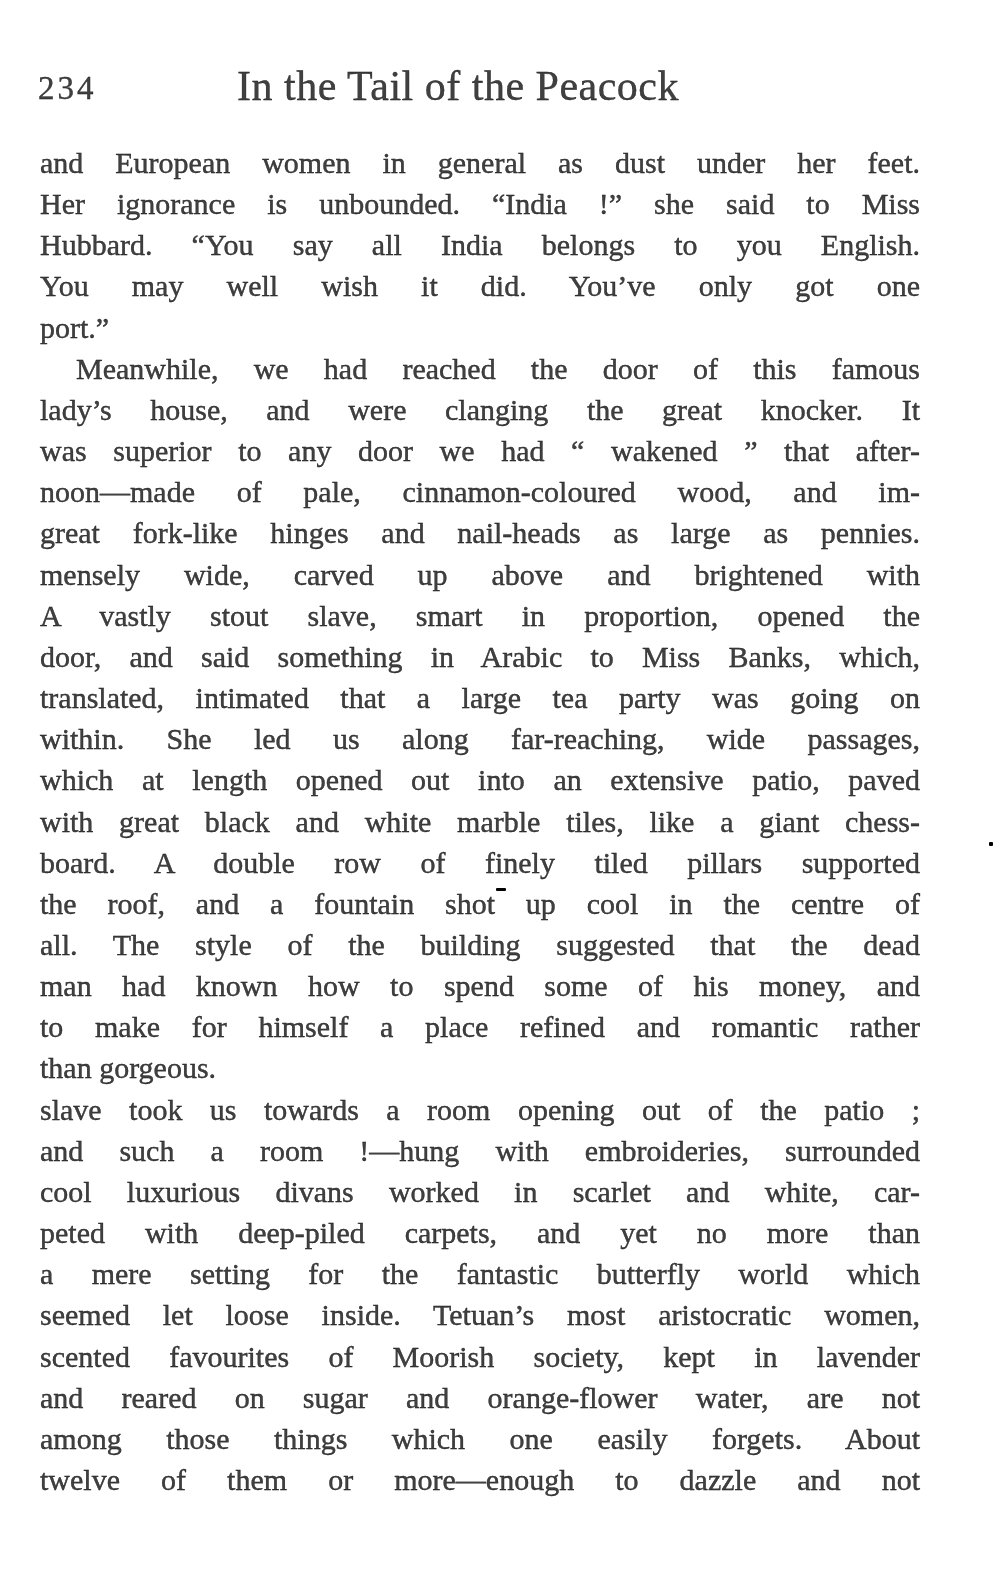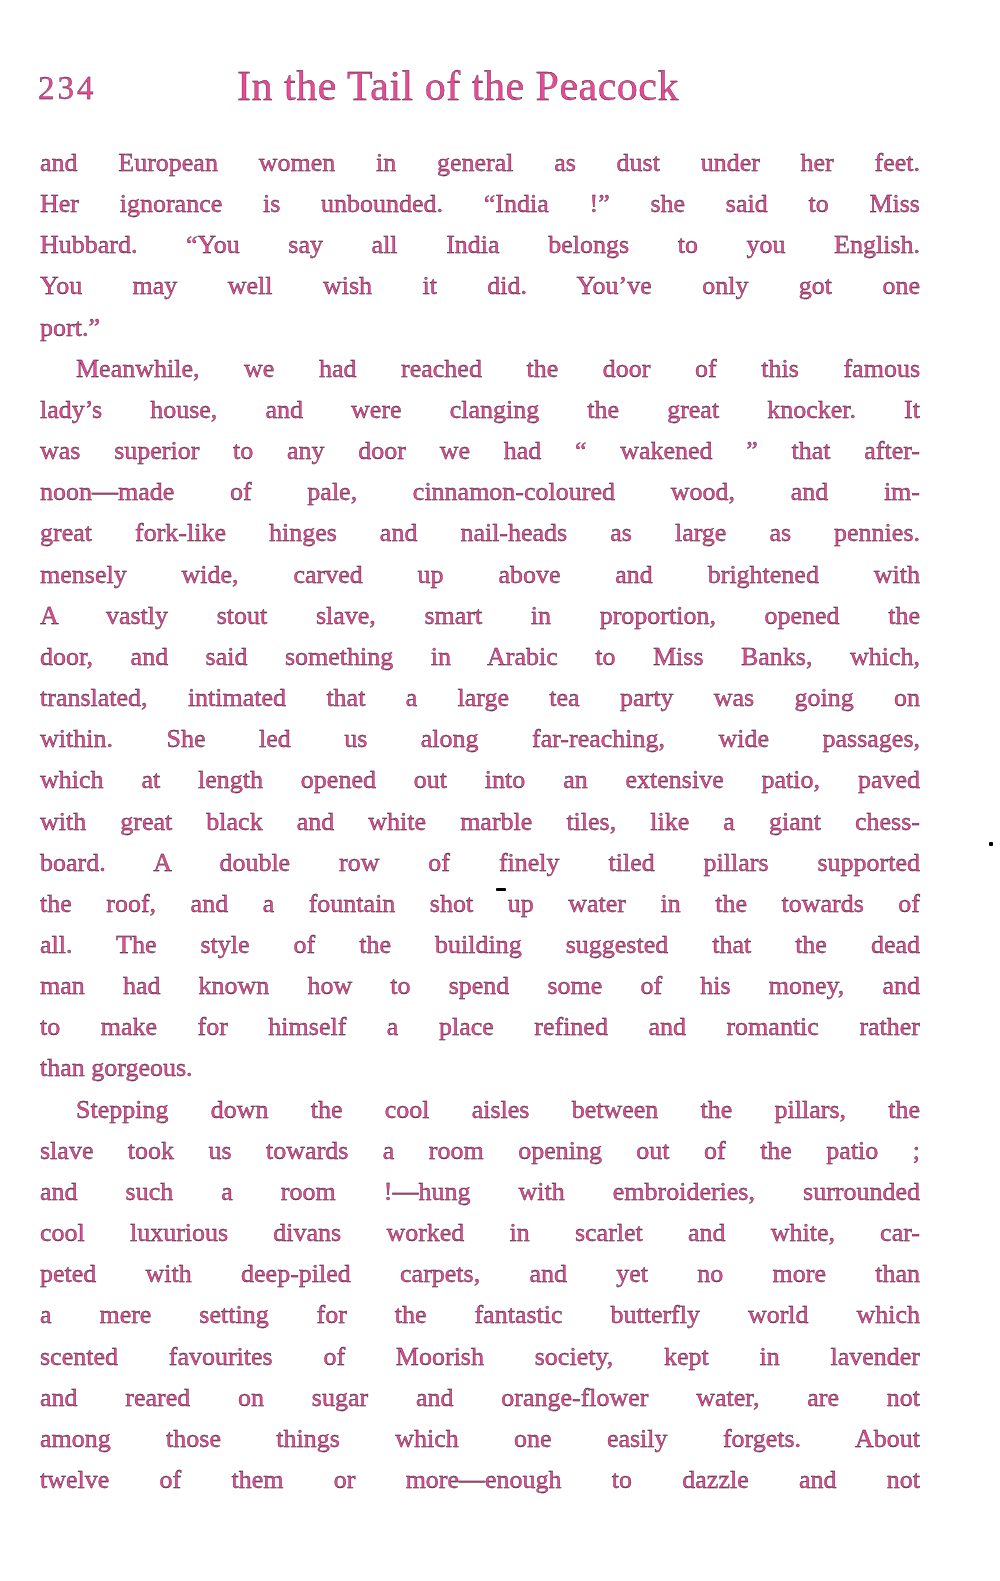--- a/index.html
+++ b/index.html
@@ -7,21 +7,21 @@
     padding: 0;
     background: #ffffff;
   }
   .page {
     position: relative;
     width: 1000px;
     height: 1581px;
     background: #ffffff;
     overflow: hidden;
     font-family: "Liberation Serif", "DejaVu Serif", serif;
-    color: #ec4899;
+    color: #404040;
   }
   
   .running-title {
     position: absolute;
     top: 62px;
     left: 0;
     width: 916px;            
     margin: 0;
     text-align: center;
     font-size: 42px;
@@ -39,21 +39,21 @@
   }
   
   .page-body {
     position: absolute;
     top: 142px;
     left: 40px;
     width: 880px;
   }
   .paragraph { margin: 0; padding: 0; }
   .line {
-    font-size: 26px;
+    font-size: 30px;
     line-height: 41.15px;
     text-align: justify;
     text-align-last: justify;
     text-justify: inter-word;
     -webkit-text-stroke: 0.35px #131313;
     white-space: normal;
   }
   .line.indent { text-indent: 36px; }
   .line.no-justify { text-align-last: left; }
   
@@ -102,33 +102,33 @@
         <div class="line">noon—made of pale, cinnamon-coloured wood, and im-</div>
         <div class="line">great fork-like hinges and nail-heads as large as pennies.</div>
         <div class="line">mensely wide, carved up above and brightened with</div>
         <div class="line">A vastly stout slave, smart in proportion, opened the</div>
         <div class="line">door, and said something in Arabic to Miss Banks, which,</div>
         <div class="line">translated, intimated that a large tea party was going on</div>
         <div class="line">within.  She led us along far-reaching, wide passages,</div>
         <div class="line">which at length opened out into an extensive patio, paved</div>
         <div class="line">with great black and white marble tiles, like a giant chess-</div>
         <div class="line">board.  A double row of finely tiled pillars supported</div>
-        <div class="line">the roof, and a fountain shot up water in the towards of</div>
+        <div class="line">the roof, and a fountain shot up cool in the centre of</div>
         <div class="line">all.  The style of the building suggested that the dead</div>
         <div class="line">man had known how to spend some of his money, and</div>
         <div class="line">to make for himself a place refined and romantic rather</div>
         <div class="line no-justify">than gorgeous.</div>
       </div>
       <div class="paragraph">
-        <div class="line indent">Stepping down the cool aisles between the pillars, the</div>
         <div class="line">slave took us towards a room opening out of the patio ;</div>
         <div class="line">and such a room !—hung with embroideries, surrounded</div>
         <div class="line">cool luxurious divans worked in scarlet and white, car-</div>
         <div class="line">peted with deep-piled carpets, and yet no more than</div>
         <div class="line">a mere setting for the fantastic butterfly world which</div>
+        <div class="line">seemed let loose inside.  Tetuan’s most aristocratic women,</div>
         <div class="line">scented favourites of Moorish society, kept in lavender</div>
         <div class="line">and reared on sugar and orange-flower water, are not</div>
         <div class="line">among those things which one easily forgets.  About</div>
         <div class="line">twelve of them or more—enough to dazzle and not</div>
       </div>
     </main>
 
   <span class="speck speck-right"></span>
   <span class="speck speck-building"></span>
 

